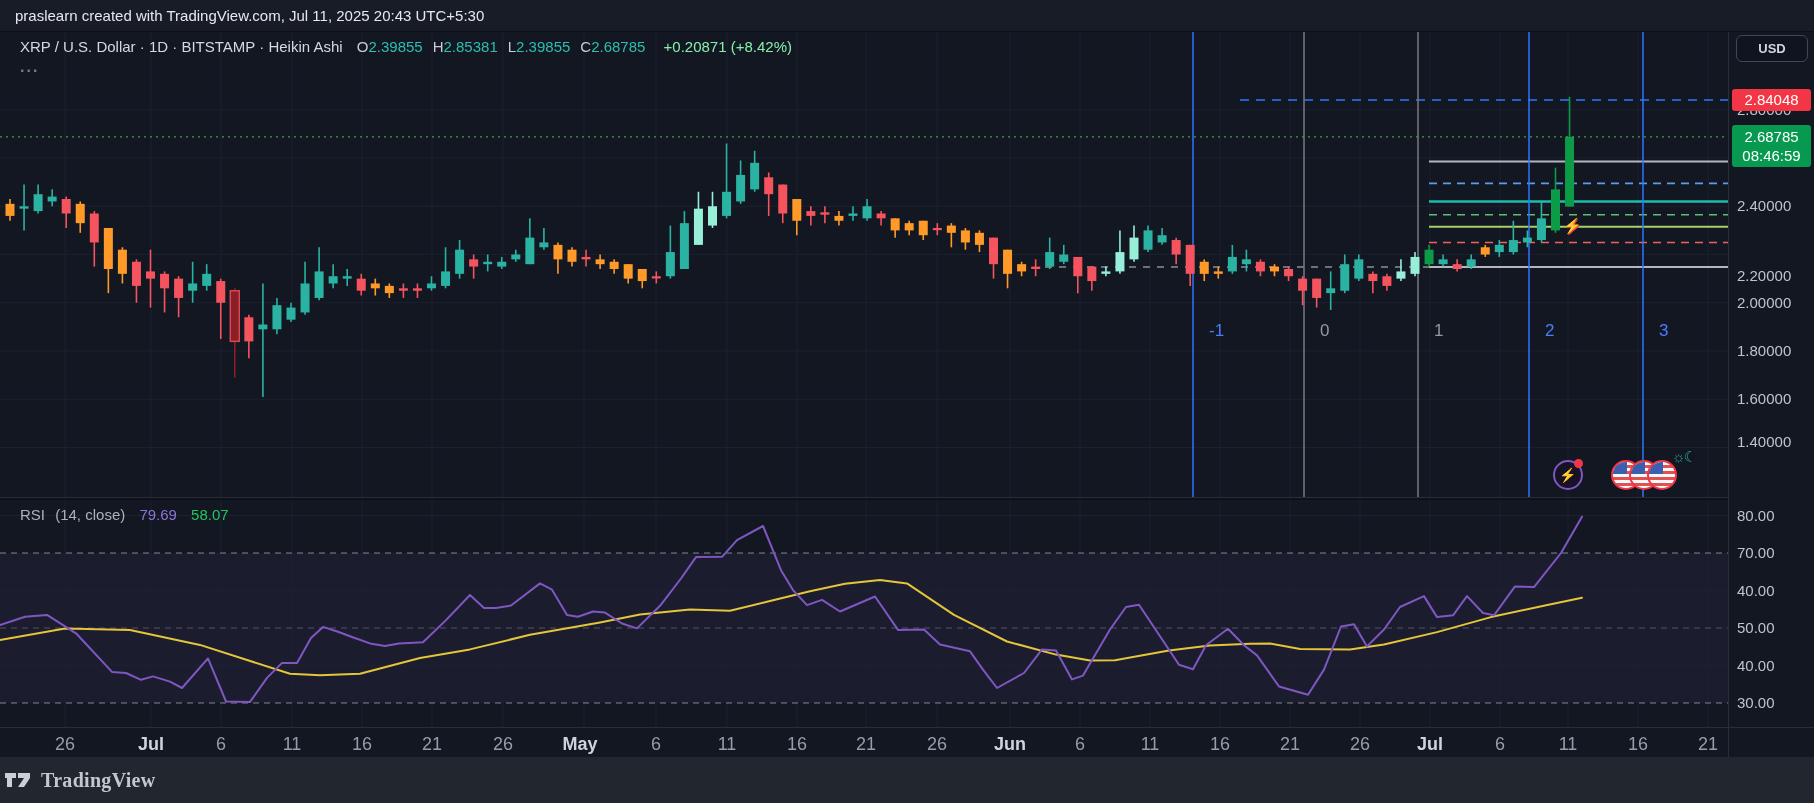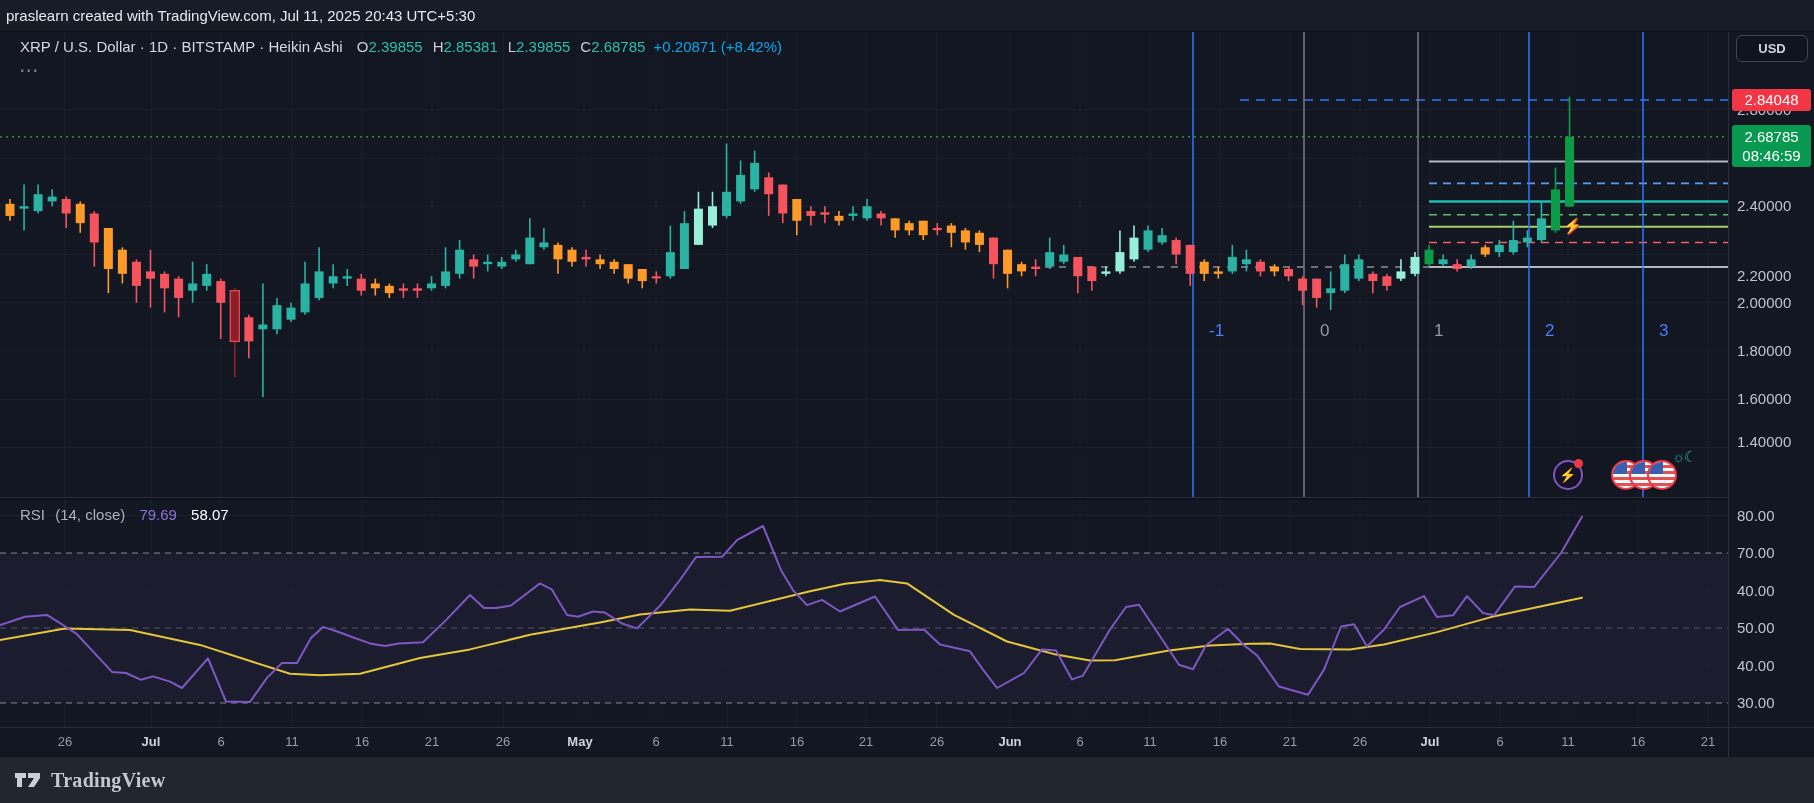--- a/index.html
+++ b/index.html
@@ -2,63 +2,63 @@
 <html><head>
 <meta charset="utf-8">
 <style>
   * { margin:0; padding:0; box-sizing:border-box; }
   html,body { background:#0d1017; }
   .app{ position:relative; width:1814px; height:803px; background:#131722;
         font-family:"Liberation Sans", sans-serif; overflow:hidden; }
 
   .topbar{ position:absolute; top:0; left:0; right:0; height:32px; background:#171c27;
            border-bottom:1px solid #0c0f16; color:#e6e8ec; font-size:15px; line-height:31px;
-           padding-left:6px; white-space:nowrap; }
+           padding-left:15px; white-space:nowrap; }
 
   .plot{ position:absolute; top:32px; left:0; width:1728px; height:695px; }
   svg{ display:block; }
   .pane-sep{ position:absolute; left:0; width:1728px; top:465px; height:3px;
              background:#0e1119; border-top:1px solid #2a2e39; }
 
   .legend{ position:absolute; left:20px; top:6px; font-size:15px; color:#d5d8df;
            white-space:nowrap; z-index:5; }
   .legend .ohlc-k{ color:#c9ccd2; margin-left:10px; }
   .legend .ohlc-v{ color:#2cbfb0; }
-  .legend .chg{ color:#0ea5e9; margin-left:4px; }
+  .legend .chg{ color:#86efac; margin-left:14px; }
   .more-btn{ position:absolute; left:20px; top:26px; color:#787b86; font-size:16px;
              font-weight:bold; letter-spacing:2px; z-index:5; cursor:pointer; }
 
   .rsi-legend{ position:absolute; left:20px; top:474px; font-size:15px; color:#aeb1ba;
                white-space:nowrap; z-index:5; }
   .rsi-legend .v1{ color:#8e72d6; margin-left:10px; }
-  .rsi-legend .v2{ color:#ffffff; margin-left:10px; }
+  .rsi-legend .v2{ color:#22c55e; margin-left:10px; }
 
   .axis-col{ position:absolute; top:32px; left:1728px; width:86px; height:695px;
              border-left:1px solid #2a2e39; background:#131722; }
   .scale-label{ position:absolute; left:8px; height:18px; line-height:18px;
                 font-size:15px; color:#bfc3ca; white-space:nowrap; }
   .px-label{ position:absolute; left:3px; right:3px; border-radius:3px; color:#ffffff;
              font-size:15px; text-align:center; z-index:6; }
   .px-label.alert{ height:22px; line-height:22px; }
   .px-label.last{ padding:2px 0; line-height:19px; }
 
   .currency-btn{ position:absolute; top:3px; left:7px; width:72px; height:27px;
                  background:#101420; border:1px solid #434651; border-radius:6px;
                  color:#d1d4dc; font-size:13px; font-weight:bold; text-align:center;
                  line-height:25px; cursor:pointer; z-index:7; }
 
   .time-axis{ position:absolute; top:727px; left:0; width:1814px; height:30px;
               border-top:1px solid #2a2e39; background:#131722; }
   .t-tick{ position:absolute; top:6px; width:40px; margin-left:-20px; text-align:center;
-           font-size:13px; color:#989ca8; }
+           font-size:18px; color:#989ca8; }
   .t-tick.month{ color:#cfd3da; font-weight:bold; }
   .ta-sep{ position:absolute; left:1728px; top:0; bottom:0; width:1px; background:#2a2e39; }
 
   .footer{ position:absolute; top:757px; left:0; right:0; height:46px; background:#22262f;
-           display:flex; align-items:center; padding-left:14px; }
+           display:flex; align-items:center; padding-left:4px; }
   .brand{ font-family:"Liberation Serif", serif; font-size:20px; font-weight:bold;
           color:#c3c7ce; margin-left:10px; letter-spacing:0.3px; }
 
   
   .evt{ position:absolute; z-index:5; }
   .evt-lightning{ width:30px; height:30px; border-radius:50%; border:2.5px solid #7e57c2;
                   background:#171226; color:#efeaff; text-align:center; line-height:26px;
                   font-size:14px; cursor:pointer; }
   .evt-lightning .dot{ position:absolute; right:-2px; top:-3px; width:9px; height:9px;
                        border-radius:50%; background:#f23645; }

